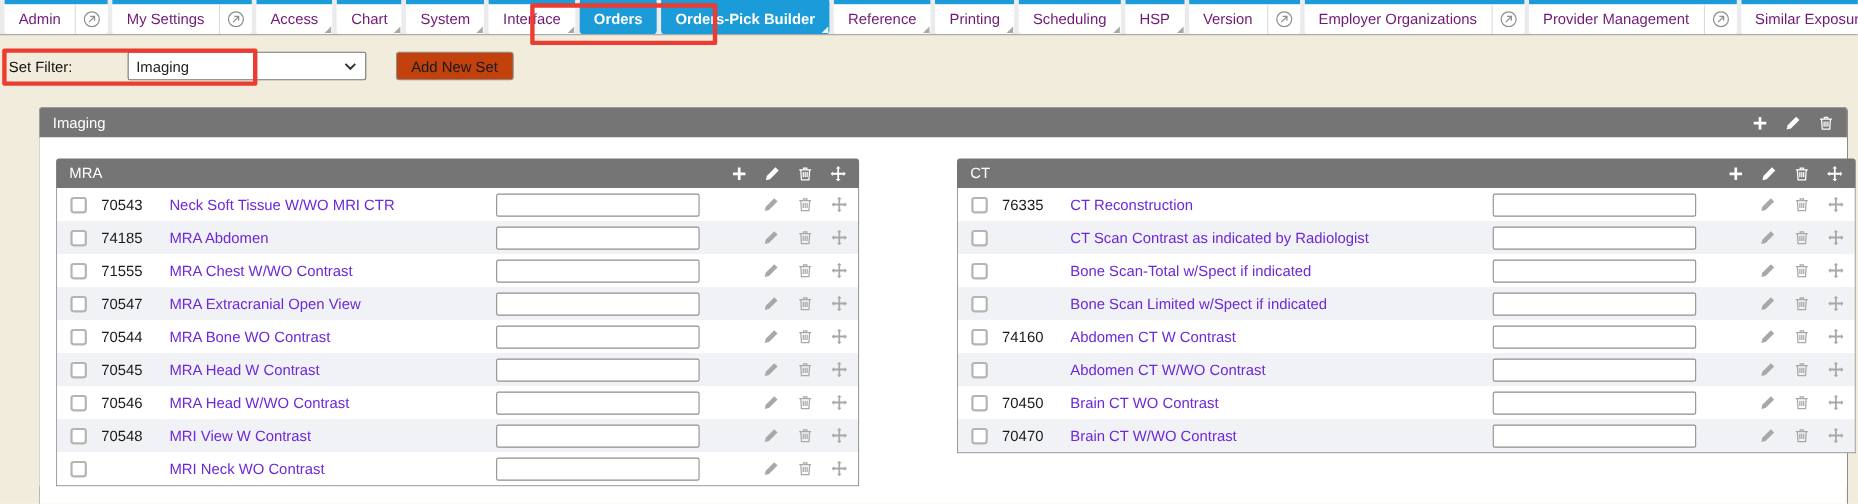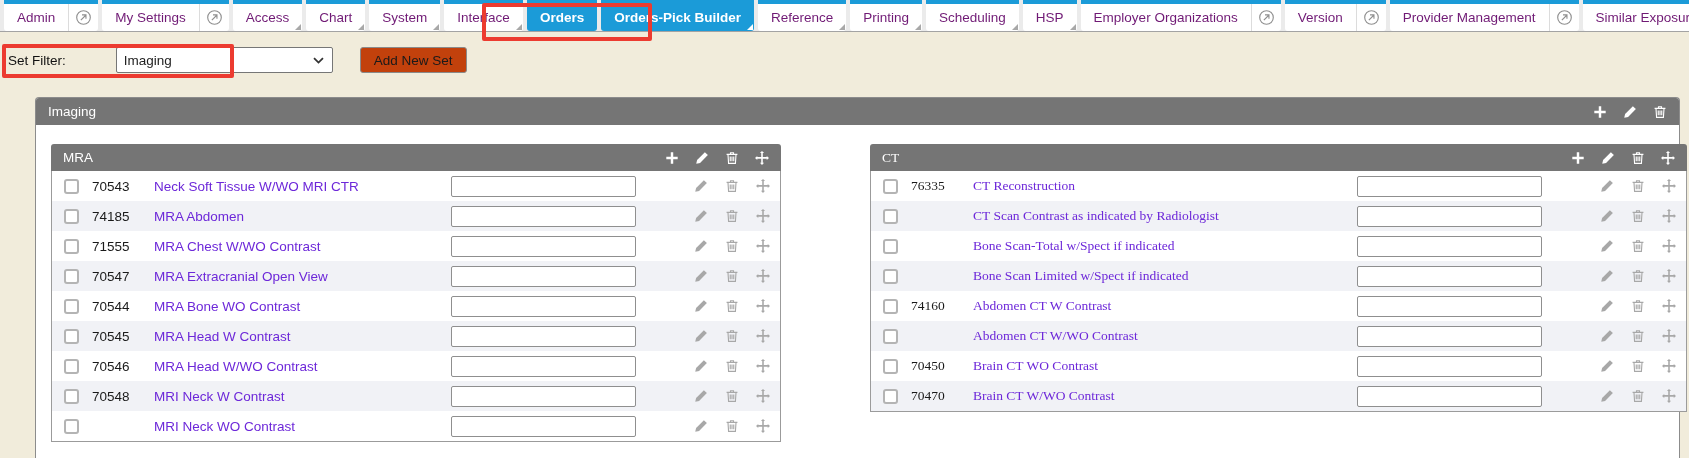--- a/index.html
+++ b/index.html
@@ -69,21 +69,21 @@
     height: 27px; background: #757575; color: #fff;
     display: flex; align-items: center; padding: 0 12px;
   }
   .panel > .bar { border-radius: 3px 3px 0 0; }
   .bar-title { flex: 1; }
   .icon-row { display: flex; align-items: center; gap: 16px; }
   .icon-row .ico { width: 14px; height: 14px; color: #fff; cursor: pointer; }
 
   .panel-body { display: flex; gap: 89px; padding: 19px 20px 0 15px; background: #fff; }
   .table-0 { width: 730px; flex: 0 0 auto; }
-  .table-1 { width: 817px; flex: 0 0 auto; font-family: Liberation Serif, serif; }
+  .table-1 { width: 817px; flex: 0 0 auto; }
   .table .bar { border-radius: 3px 3px 0 0; }
   .table-body { border: 1px solid #9b9b9b; border-top: none; }
   .row { height: 30px; display: flex; align-items: center; padding: 0 10px 0 12px; background: #fff; }
   .row:nth-child(even) { background: #f1f2f6; }
   .cb {
     width: 15px; height: 15px; border: 2px solid #b4b4b4; border-radius: 3px;
     background: #fff; margin-right: 13px; cursor: pointer; flex: 0 0 auto;
   }
   .code { width: 62px; color: #1a1a1a; flex: 0 0 auto; }
   .desc { flex: 1; color: #6d28d9; padding-right: 8px; }
@@ -145,32 +145,32 @@
     <div class="tab dropdown">
       <span class="tab-label">Printing</span>
     </div>
     <div class="tab dropdown">
       <span class="tab-label">Scheduling</span>
     </div>
     <div class="tab dropdown">
       <span class="tab-label">HSP</span>
     </div>
     <div class="tab">
-      <span class="tab-label">Employer Organizations</span>
+      <span class="tab-label">Version</span>
       <span class="tab-ext">
         <span class="ico">
           <svg class="stroke" viewBox="0 0 18 18">
             <circle cx="9" cy="9" r="7.2" stroke-width="1.2"></circle>
             <path d="M6.2 11.8l5.2-5.2M7.4 6.2h4.2v4.2" stroke-width="1.2"></path>
           </svg>
         </span>
       </span>
     </div>
     <div class="tab">
-      <span class="tab-label">Version</span>
+      <span class="tab-label">Employer Organizations</span>
       <span class="tab-ext">
         <span class="ico">
           <svg class="stroke" viewBox="0 0 18 18">
             <circle cx="9" cy="9" r="7.2" stroke-width="1.2"></circle>
             <path d="M6.2 11.8l5.2-5.2M7.4 6.2h4.2v4.2" stroke-width="1.2"></path>
           </svg>
         </span>
       </span>
     </div>
     <div class="tab">
@@ -411,21 +411,21 @@
               <span class="ico">
                 <svg viewBox="0 0 16 16">
                   <path d="M8 0l2.4 2.4H8.9v4.5h4.5V5.6L16 8l-2.6 2.4V8.9H8.9v4.5h1.5L8 16l-2.4-2.6h1.5V8.9H2.6v1.5L0 8l2.6-2.4v1.3h4.5V2.4H5.6z"></path>
                 </svg>
               </span>
             </div>
           </div>
           <div class="row">
             <span class="cb"></span>
             <span class="code">70548</span>
-            <span class="desc">MRI Neck W Contrast</span>
+            <span class="desc">MRI View W Contrast</span>
             <input type="text" class="row-input" style="">
             <div class="icon-row">
               <span class="ico">
                 <svg viewBox="0 0 16 16">
                   <path d="M11.3 1.3l3.4 3.4-8.9 8.9-4.4 1 1-4.4z"></path>
                 </svg>
               </span>
               <span class="ico">
                 <svg class="stroke" viewBox="0 0 16 16">
                   <path d="M1.8 3.8h12.4M6.3 3.8V2h3.4v1.8M3.4 3.8l.7 10.4h7.8l.7-10.4M6 6.2v5.4M8 6.2v5.4M10 6.2v5.4" stroke-width="1.3"></path>

